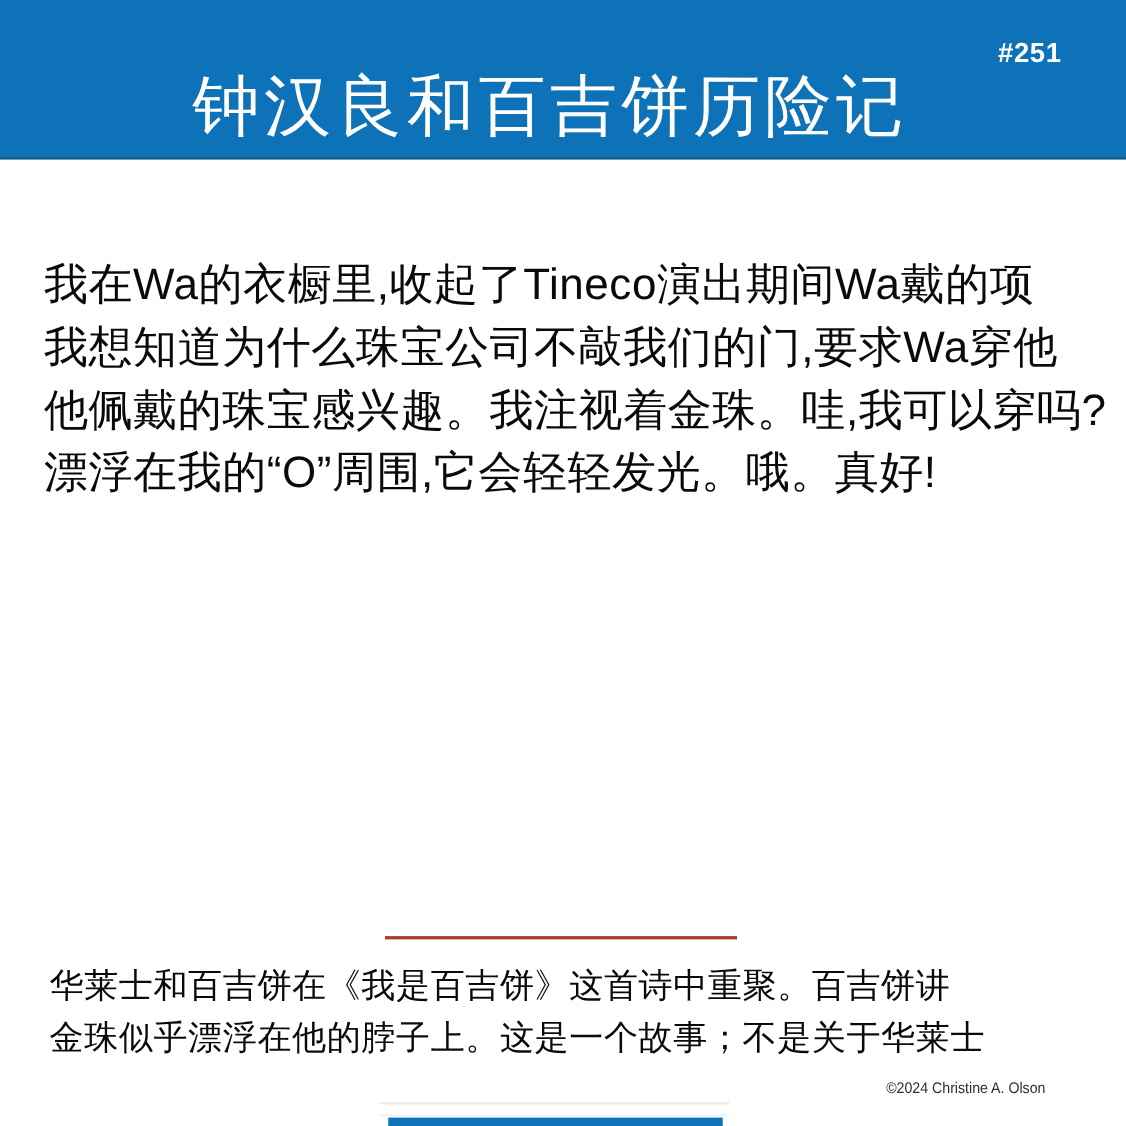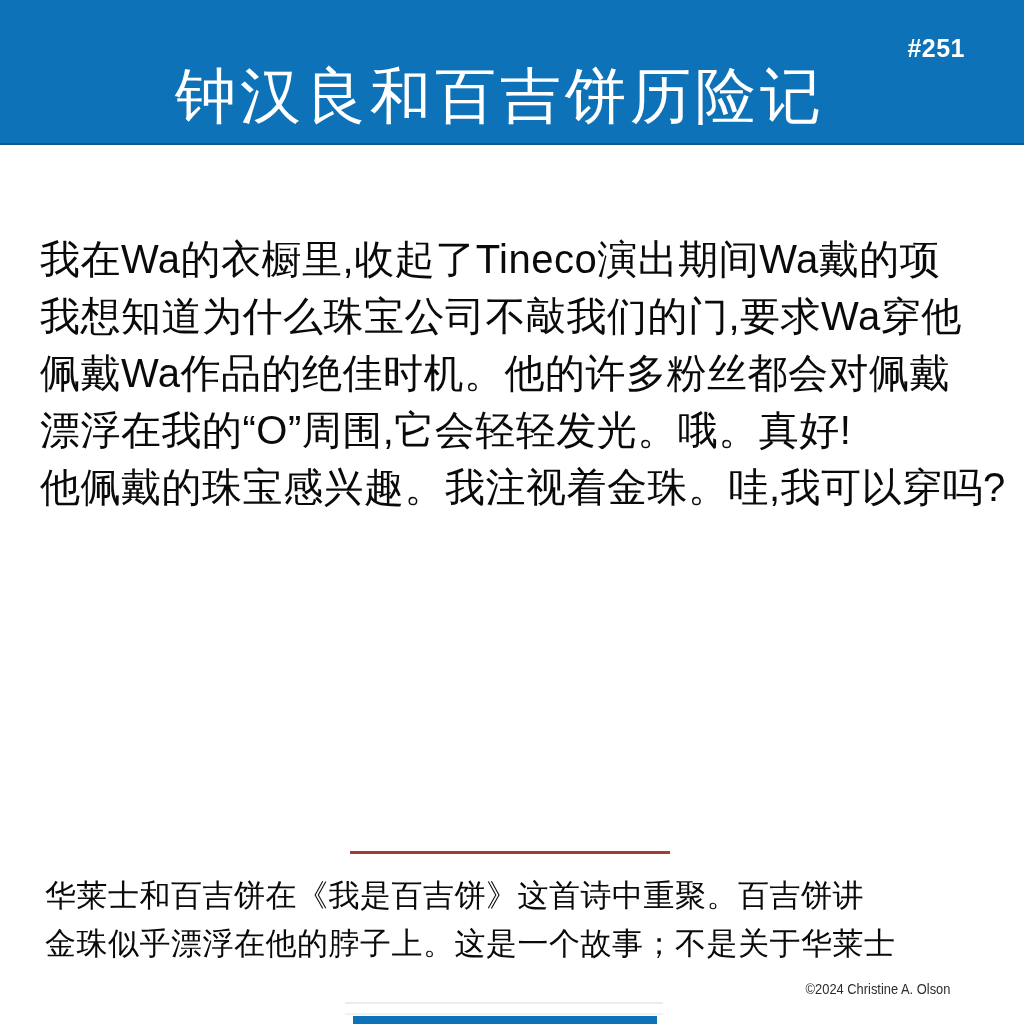--- a/index.html
+++ b/index.html
@@ -126,23 +126,22 @@
 <div class="page">
 
   <header class="header">
     <h1 class="title">钟汉良和百吉饼历险记</h1>
     <div class="issue">#251</div>
   </header>
 
   <main class="body-text">
     <div class="line">我在Wa的衣橱里,收起了Tineco演出期间Wa戴的项</div>
     <div class="line">我想知道为什么珠宝公司不敲我们的门,要求Wa穿他</div>
-    <div class="line">佩戴Wa作品的绝佳时机。他的许多粉丝都会对佩戴</div>
+    <div class="line">他佩戴的珠宝感兴趣。我注视着金珠。哇,我可以穿吗?</div>
     <div class="line">漂浮在我的“O”周围,它会轻轻发光。哦。真好!</div>
-    <div class="line">他佩戴的珠宝感兴趣。我注视着金珠。哇,我可以穿吗?</div>
   </main>
 
   <hr class="divider">
 
   <section class="footer-text">
     <div class="line">华莱士和百吉饼在《我是百吉饼》这首诗中重聚。百吉饼讲</div>
     <div class="line">金珠似乎漂浮在他的脖子上。这是一个故事；不是关于华莱士</div>
   </section>
 
   <div class="copyright">©2024 Christine A. Olson</div>

